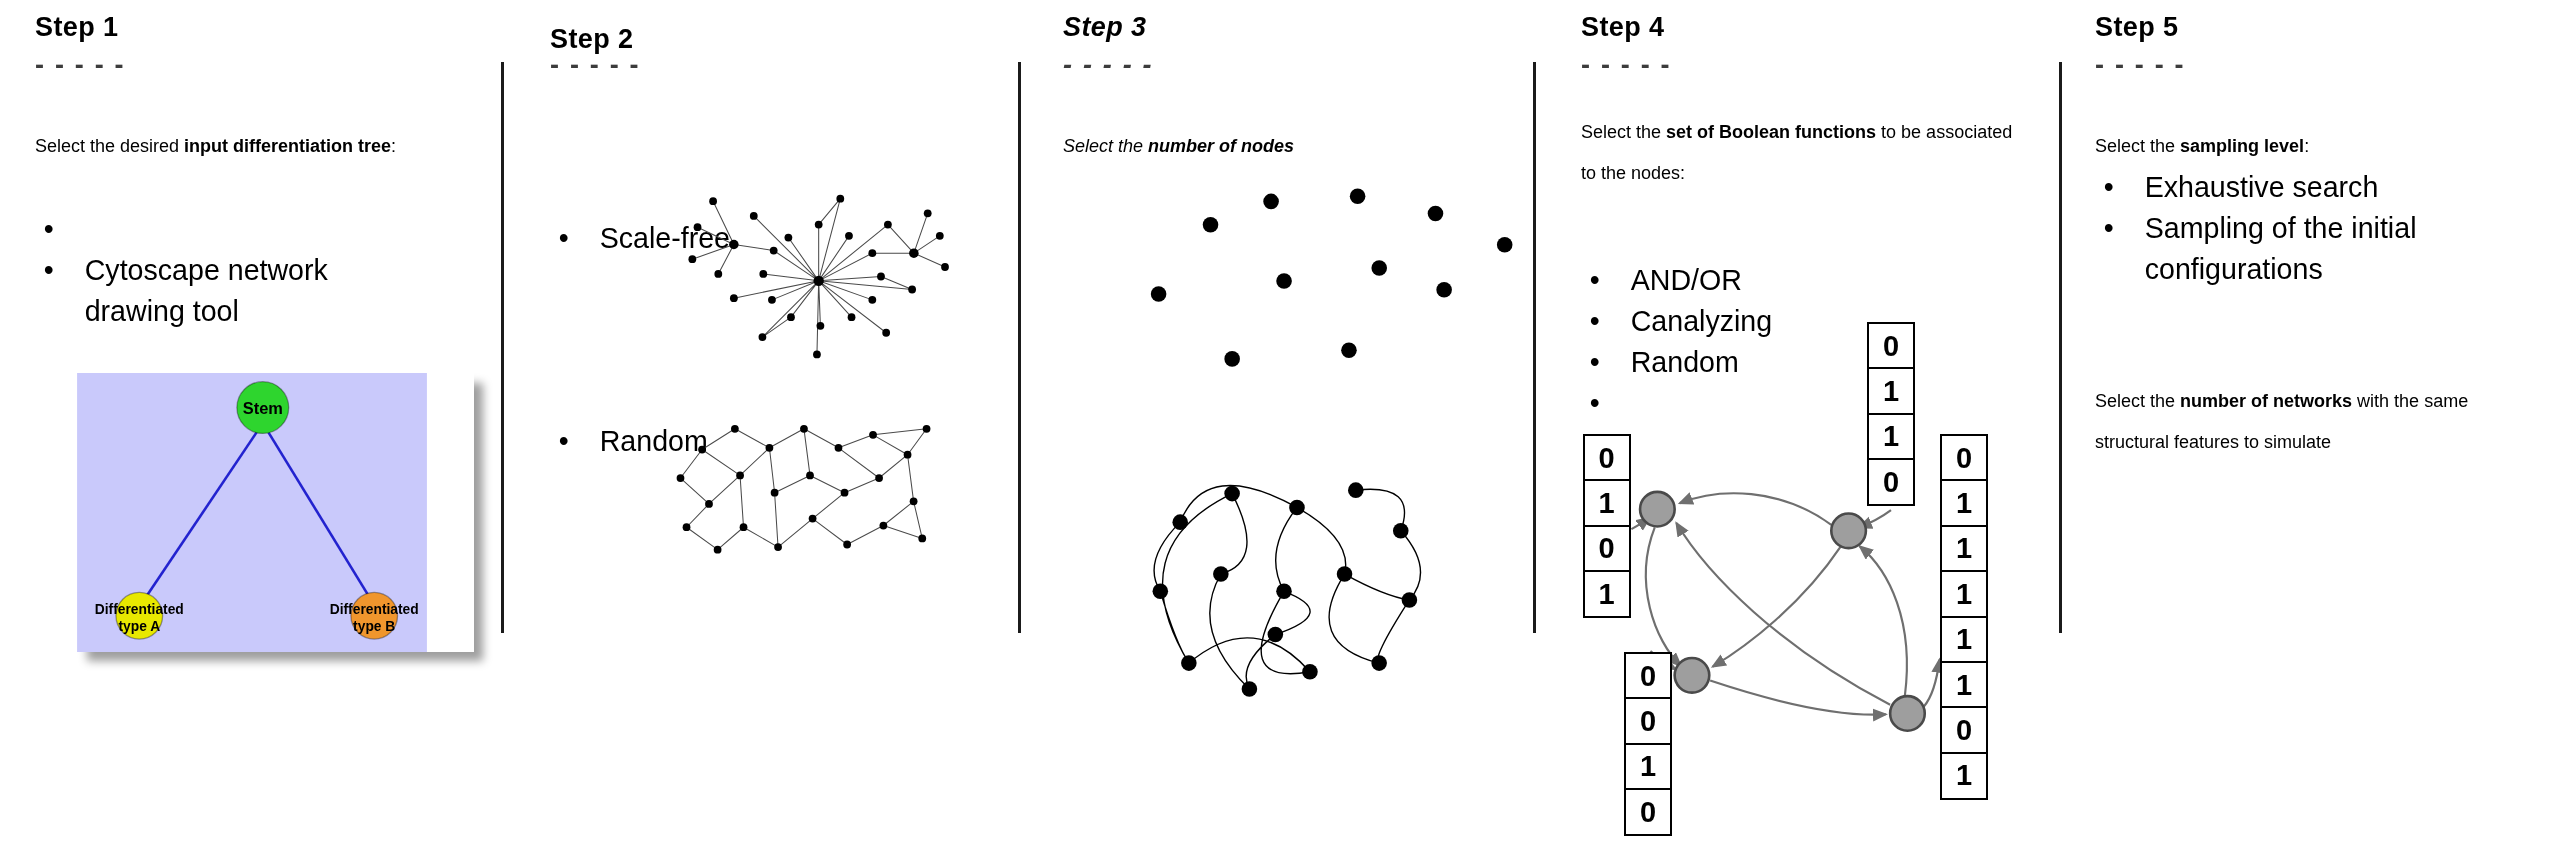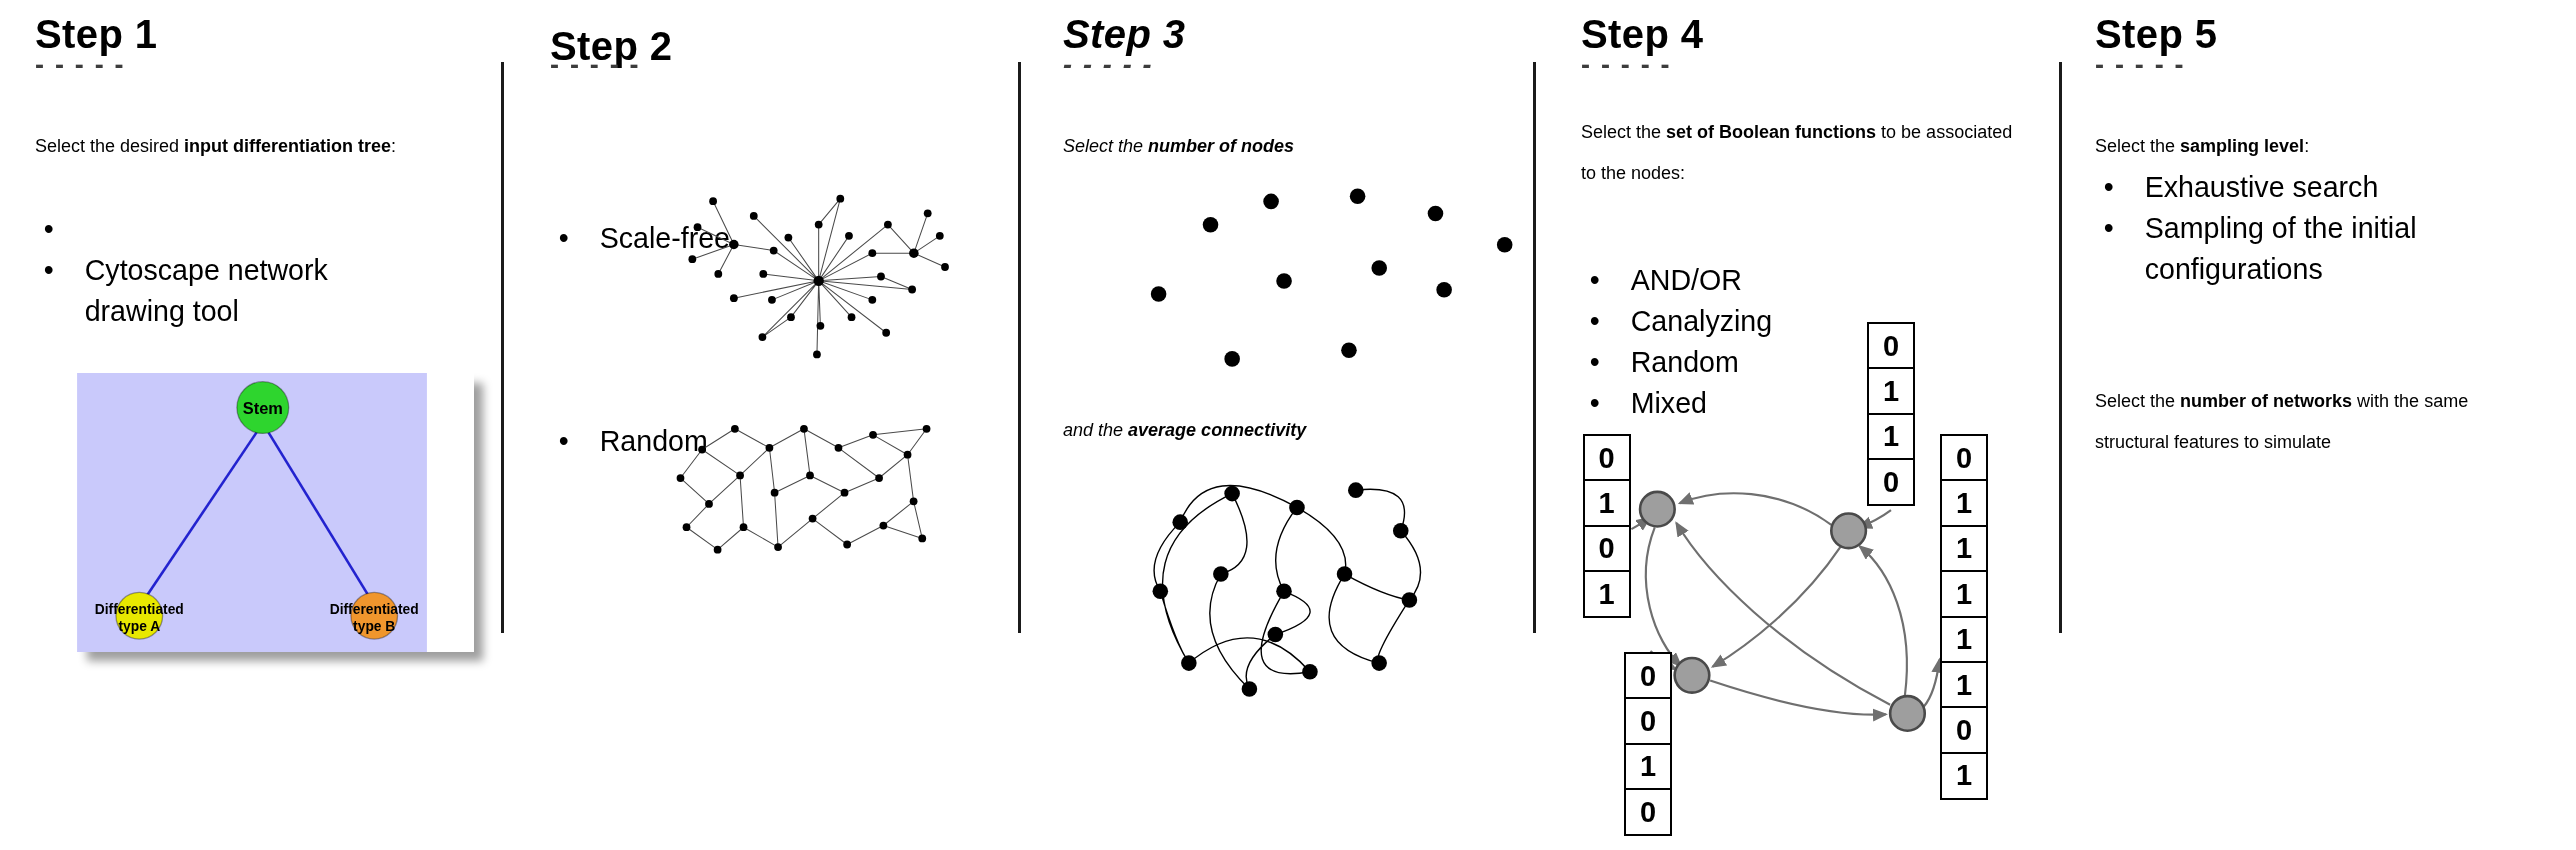--- a/index.html
+++ b/index.html
@@ -6,21 +6,21 @@
   html, body { background: #ffffff; }
   body {
     position: relative;
     width: 2576px;
     height: 851px;
     font-family: "Liberation Sans", sans-serif;
     color: #000;
     overflow: hidden;
   }
   .col { position: absolute; top: 0; height: 851px; }
-  .step-title { position: absolute; left: 0; font-size: 40px; font-weight: bold; letter-spacing: 0.4px; }
+  .step-title { position: absolute; left: 0; font-size: 27px; font-weight: bold; letter-spacing: 0.4px; }
   .dashes { position: absolute; left: 0; font-size: 27px; font-weight: bold; color: #3c3c3c; letter-spacing: 1.7px; }
   .para { position: absolute; font-size: 18px; line-height: 41px; }
   .para b { font-weight: bold; }
   .bullets { position: absolute; font-size: 28.6px; line-height: 41px; }
   .bullet-row { display: flex; align-items: flex-start; }
   .bullet-marker { flex: 0 0 41px; width: 41px; }
   .bullet-text { flex: 1 1 auto; }
   .divider { position: absolute; top: 62px; width: 2.6px; height: 571px; background: #1b1b1b; }
   .illustration { position: absolute; }
   .tree-box {
@@ -180,21 +180,20 @@
         <circle cx="270" cy="22" r="9"></circle>
         <circle cx="295" cy="105" r="9"></circle>
         <circle cx="360" cy="42" r="9"></circle>
         <circle cx="370" cy="130" r="9"></circle>
         <circle cx="440" cy="78" r="9"></circle>
         <circle cx="125" cy="210" r="9"></circle>
         <circle cx="260" cy="200" r="9"></circle>
     </g>
   </svg>
 
-  <p class="para" style="left:0; top:410px; width:485px;"><span>and the </span><b>average connectivity</b><span></span></p>
 
   <svg class="illustration" style="left:61px; top:457px;" width="320" height="260" viewBox="0 0 370 300">
     <path fill="none" stroke="#000" stroke-width="1.6" d="M65,75 Q95,0 200,58 M65,75 Q20,120 42,155 M125,42 Q165,120 112,135 M200,58 Q265,95 255,135 M268,38 Q340,30 320,85 M320,85 Q360,130 330,165 M42,155 Q60,215 75,238 M112,135 Q75,200 145,268 M185,155 Q120,265 215,248 M255,135 Q205,215 295,238 M75,238 Q150,175 215,248 M330,165 Q285,235 295,238 M125,42 Q-5,105 75,238 M185,155 Q250,180 175,205 M175,205 Q130,240 145,268 M200,58 Q160,110 185,155 M255,135 Q300,160 330,165"></path>
     <g fill="#000">
       <circle cx="65" cy="75" r="9"></circle>
         <circle cx="125" cy="42" r="9"></circle>
         <circle cx="200" cy="58" r="9"></circle>
         <circle cx="268" cy="38" r="9"></circle>
         <circle cx="320" cy="85" r="9"></circle>
         <circle cx="42" cy="155" r="9"></circle>
@@ -227,21 +226,20 @@
     <div class="bullet-row">
       <span class="bullet-marker">•</span>
       <span class="bullet-text">Canalyzing</span>
     </div>
     <div class="bullet-row">
       <span class="bullet-marker">•</span>
       <span class="bullet-text">Random</span>
     </div>
     <div class="bullet-row">
       <span class="bullet-marker">•</span>
-      <span class="bullet-text">Mixed</span>
     </div>
   </div>
 
   <svg class="illustration" style="left:0; top:414px;" width="485" height="437" viewBox="0 0 560 505">
     <defs>
       <marker id="arrow" markerWidth="9" markerHeight="9" refX="6" refY="3" orient="auto">
         <path d="M0,0 L7,3 L0,6 z" fill="#6f6f6f"></path>
       </marker>
     </defs>
     <g fill="none" stroke="#6f6f6f" stroke-width="2.5">

